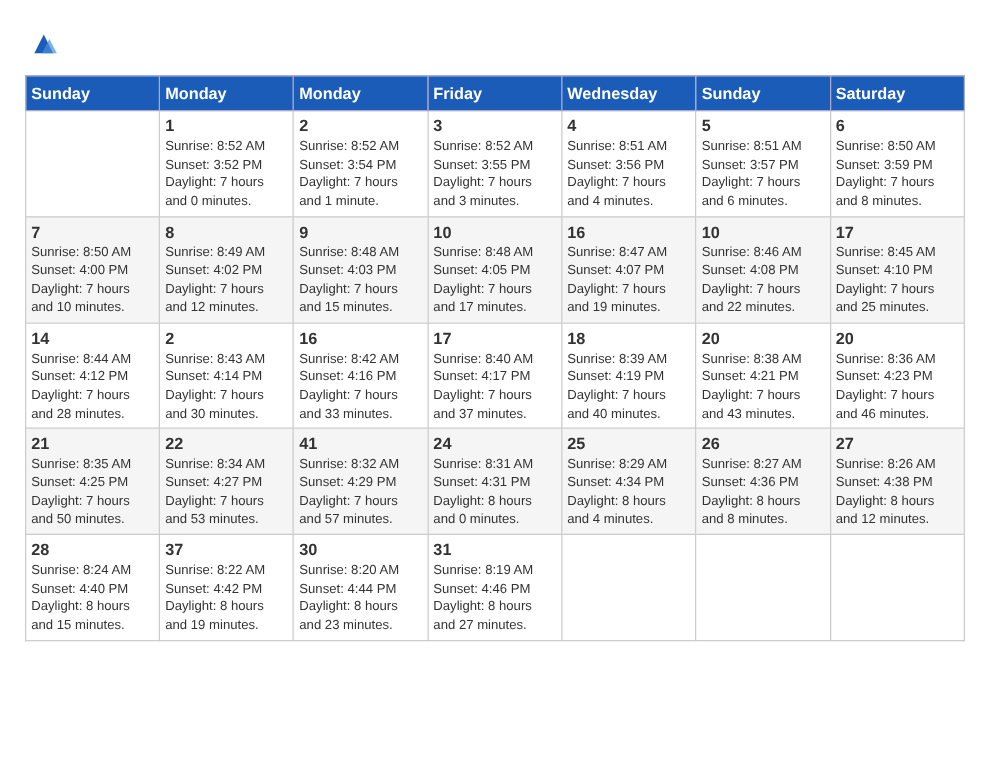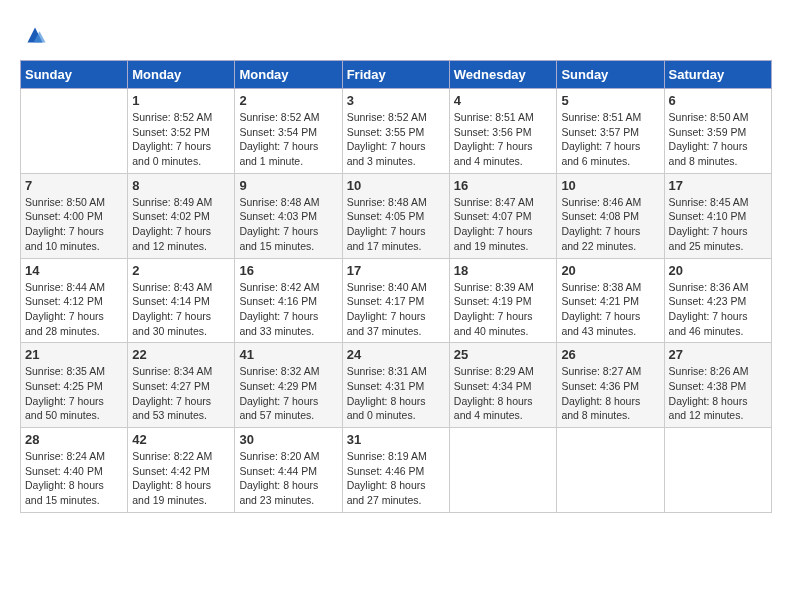--- a/index.html
+++ b/index.html
@@ -244,21 +244,21 @@
           <span class="day-number">27</span>
           <div class="cell-info">Sunrise: 8:26 AM<br>Sunset: 4:38 PM<br>Daylight: 8 hours and 12 minutes.</div>
         </td>
       </tr>
       <tr>
         <td>
           <span class="day-number">28</span>
           <div class="cell-info">Sunrise: 8:24 AM<br>Sunset: 4:40 PM<br>Daylight: 8 hours and 15 minutes.</div>
         </td>
         <td>
-          <span class="day-number">42</span>
+          <span class="day-number">37</span>
           <div class="cell-info">Sunrise: 8:22 AM<br>Sunset: 4:42 PM<br>Daylight: 8 hours and 19 minutes.</div>
         </td>
         <td>
           <span class="day-number">30</span>
           <div class="cell-info">Sunrise: 8:20 AM<br>Sunset: 4:44 PM<br>Daylight: 8 hours and 23 minutes.</div>
         </td>
         <td>
           <span class="day-number">31</span>
           <div class="cell-info">Sunrise: 8:19 AM<br>Sunset: 4:46 PM<br>Daylight: 8 hours and 27 minutes.</div>
         </td>

